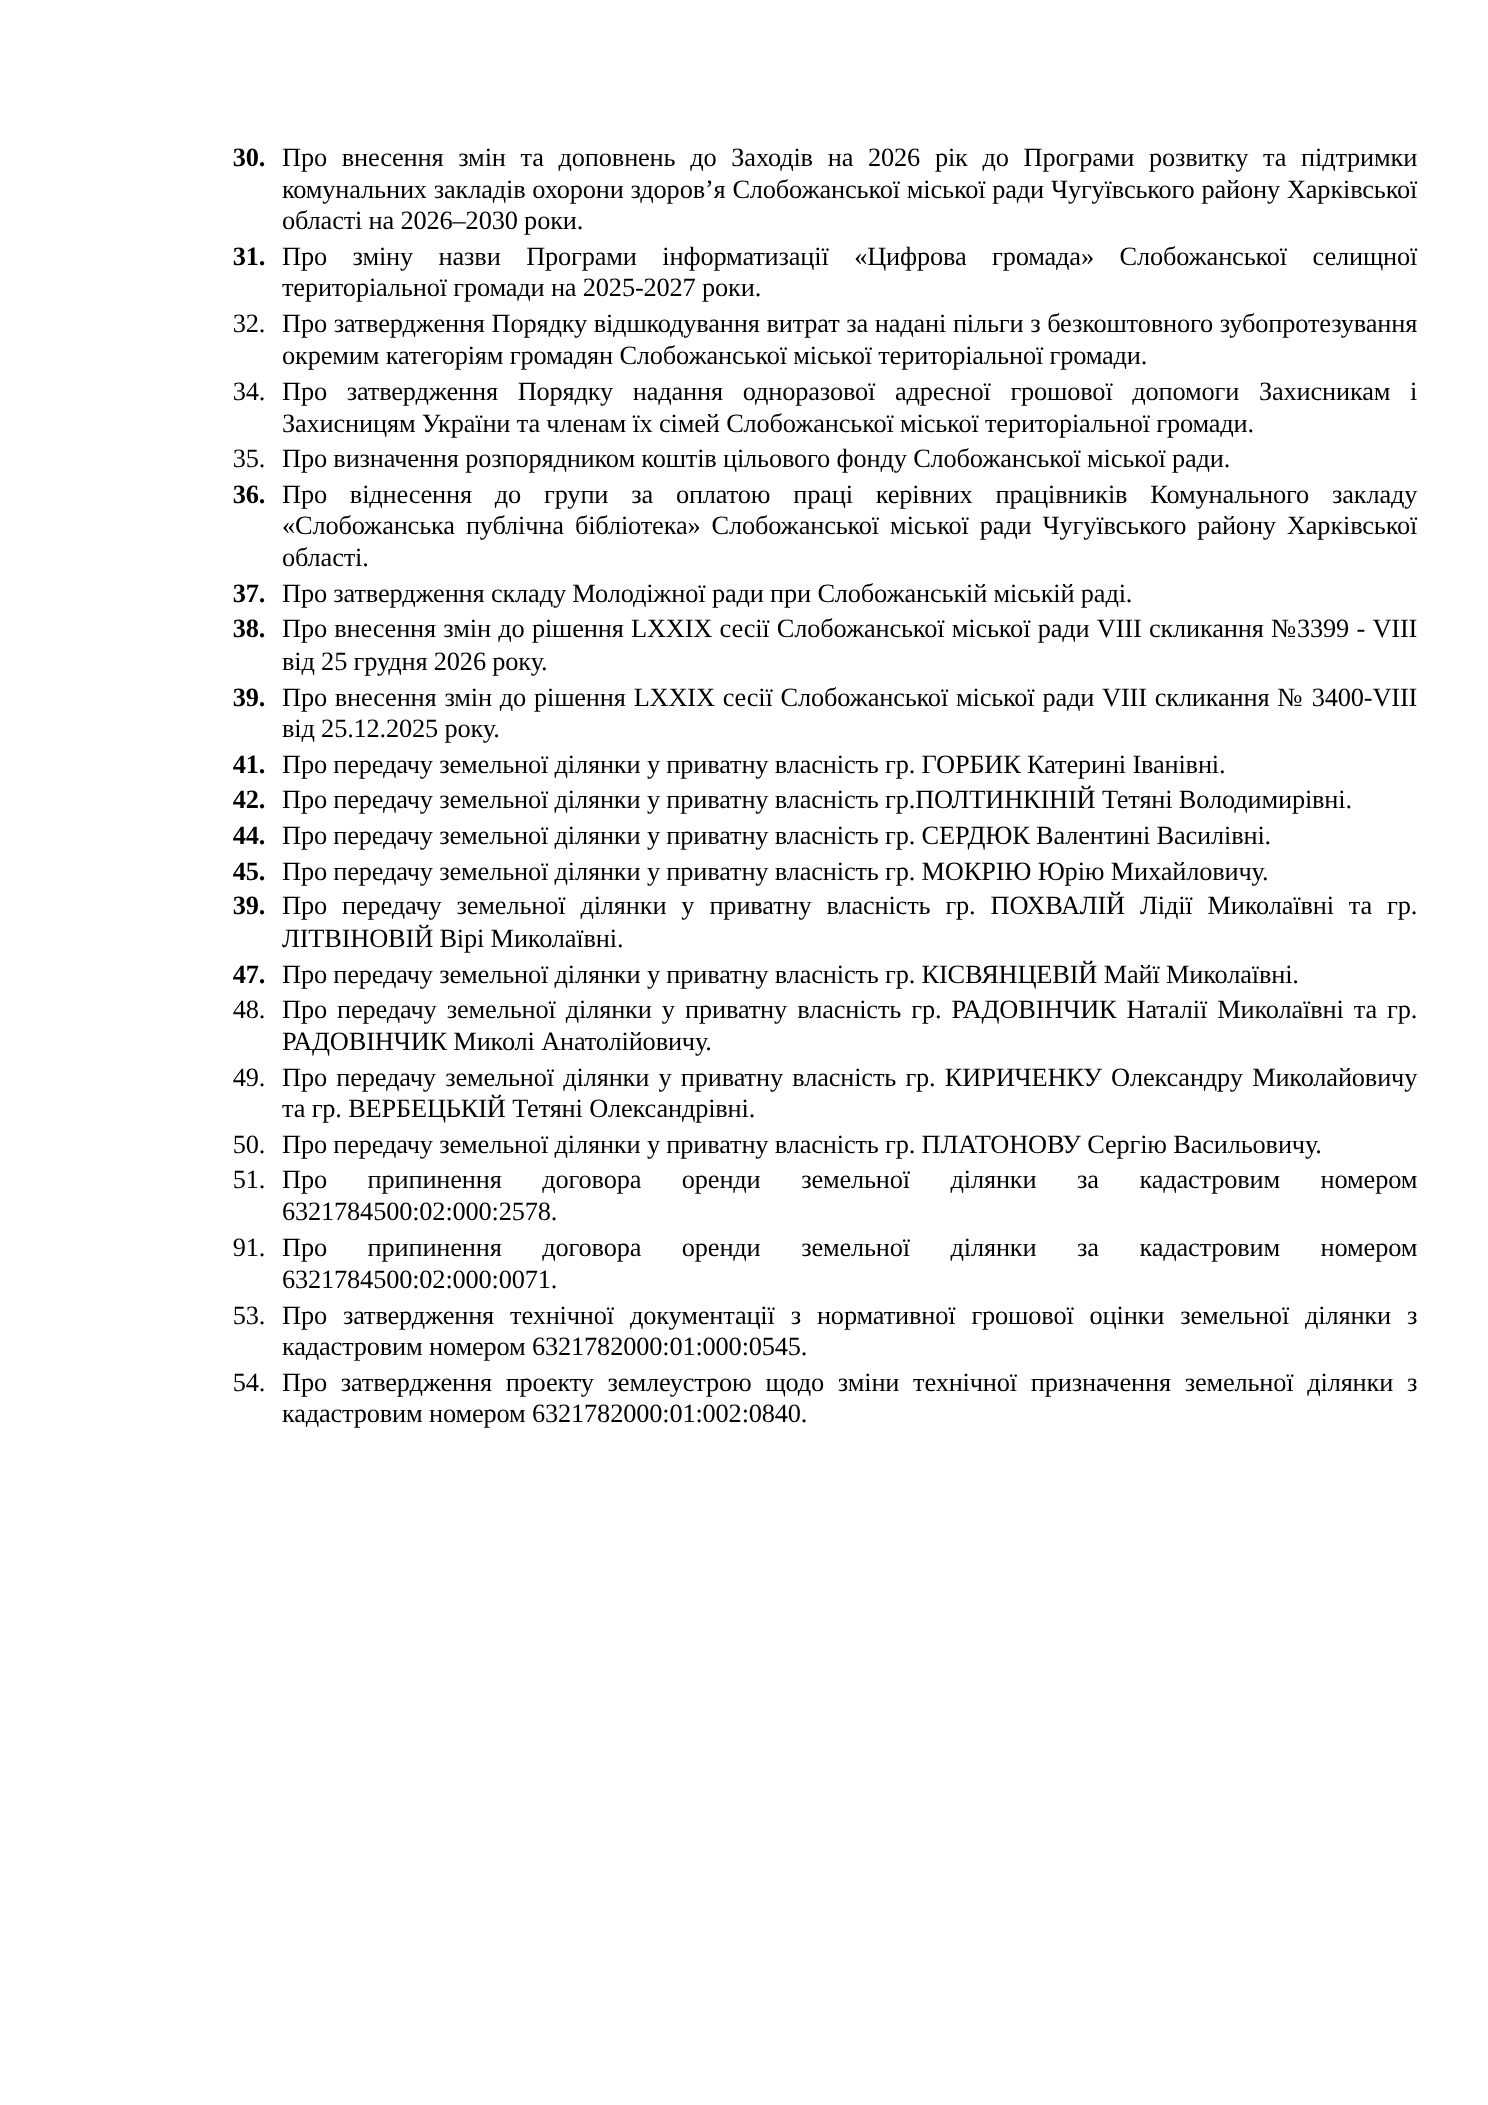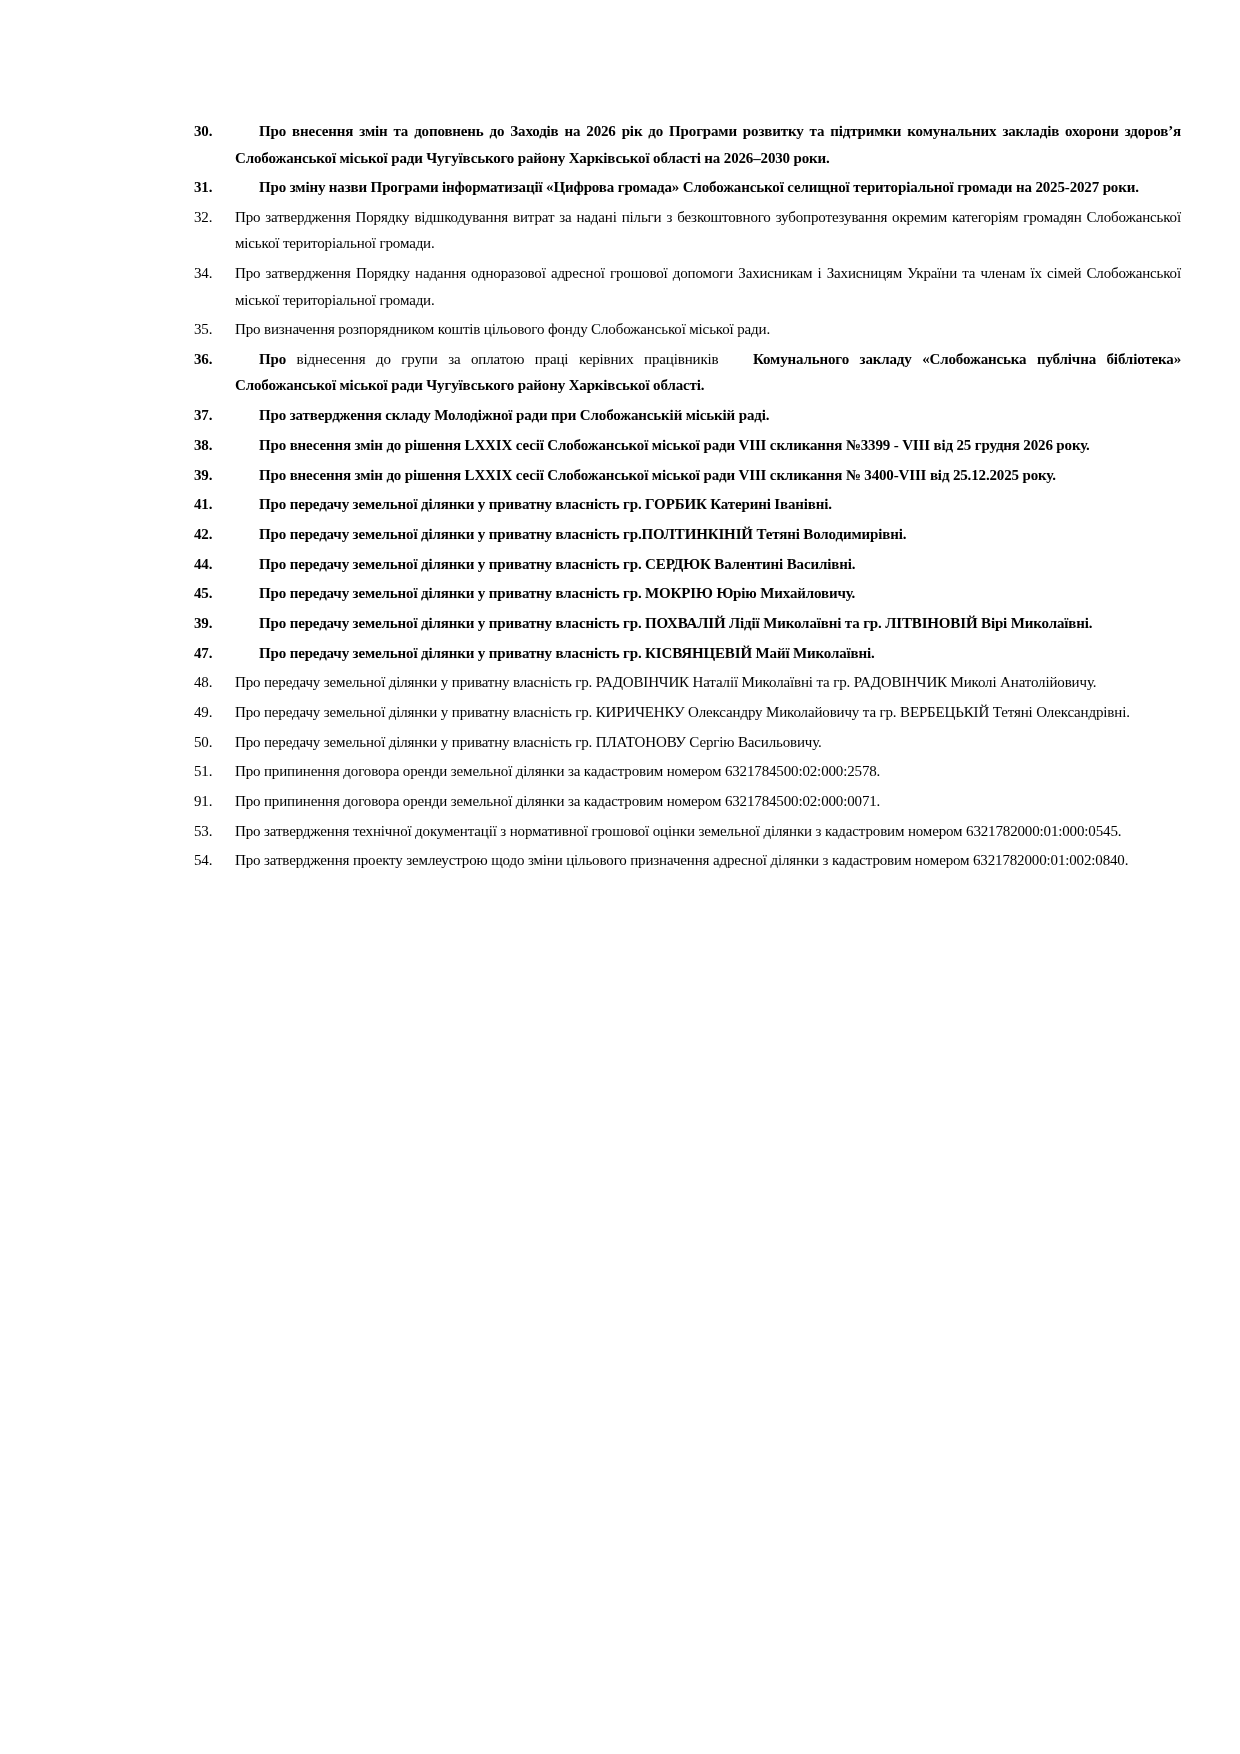--- a/index.html
+++ b/index.html
@@ -22,37 +22,36 @@
       width: 987px;
     }
     .agenda-list {
       list-style: none;
       margin: 0;
       padding: 0;
     }
     .agenda-item {
       position: relative;
       padding-left: 41px;
-      font-size: 15px;
+      font-size: 22px;
       line-height: 26.5px;
       text-align: justify;
       margin-bottom: 3.2px;
       letter-spacing: -0.15px;
     }
     .agenda-item.bold {
       font-weight: bold;
     }
     .agenda-item .num {
       position: absolute;
       left: 0;
       top: 0;
     }
     .agenda-item .seg-bold {
-      font-weight: bold;
-      margin-left: 24px;
+      font-weight: normal;
     }
     .agenda-item .seg-regular {
       font-weight: normal;
     }
   </style>
 </head>
 <body>
 
 <div class="page">
   <ol class="agenda-list" id="agenda-list">
@@ -135,16 +134,16 @@
       <li class="agenda-item">
     <span class="num">91.</span>
     <span class="item-text"><span class="seg-regular">Про припинення договора оренди земельної ділянки за кадастровим номером 6321784500:02:000:0071.</span></span>
   </li>
       <li class="agenda-item">
     <span class="num">53.</span>
     <span class="item-text"><span class="seg-regular">Про затвердження технічної документації з нормативної грошової оцінки земельної ділянки з кадастровим номером 6321782000:01:000:0545.</span></span>
   </li>
       <li class="agenda-item">
     <span class="num">54.</span>
-    <span class="item-text"><span class="seg-regular">Про затвердження проекту землеустрою щодо зміни цільового призначення адресної ділянки з кадастровим номером 6321782000:01:002:0840.</span></span>
+    <span class="item-text"><span class="seg-regular">Про затвердження проекту землеустрою щодо зміни технічної призначення земельної ділянки з кадастровим номером 6321782000:01:002:0840.</span></span>
   </li>
     </ol>
 </div>
 
 </body></html>

